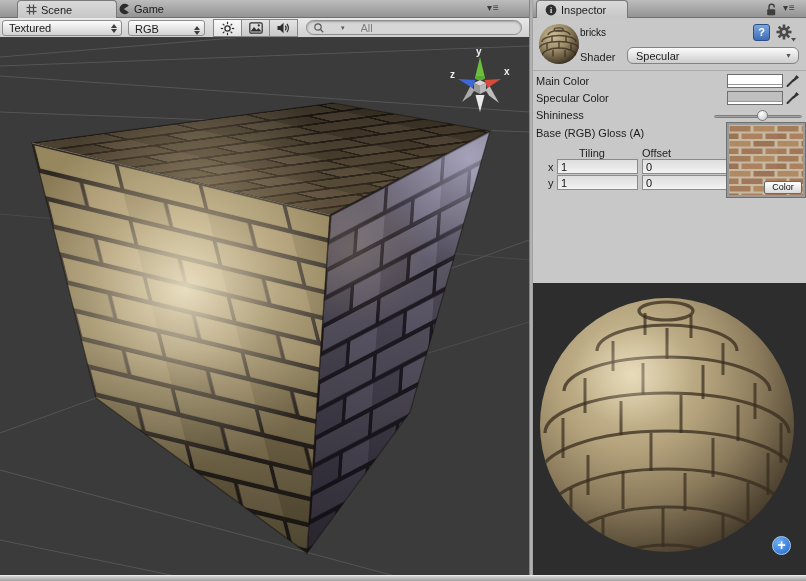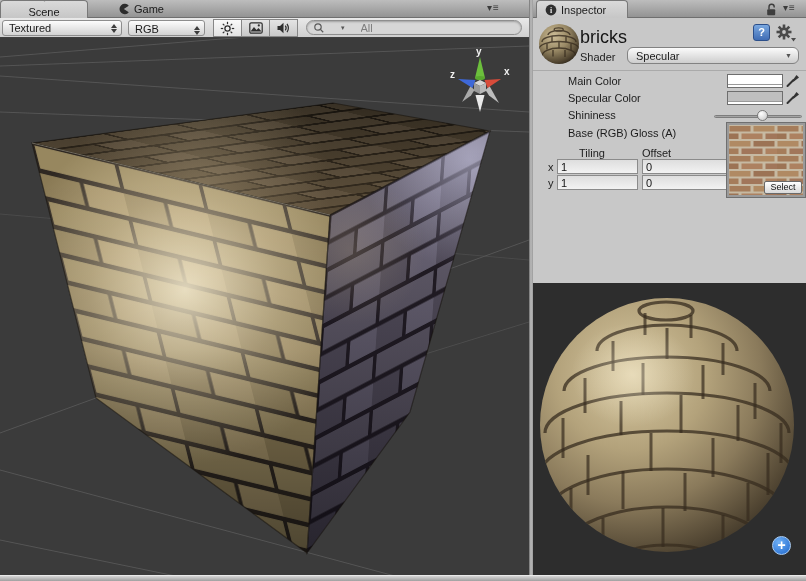--- a/index.html
+++ b/index.html
@@ -42,28 +42,28 @@
 
   
   #v-divider { position:absolute; left:529px; top:0; width:4px; height:575px;
                background:linear-gradient(90deg,#6e6e6e,#bcbcbc 45%,#9b9b9b); cursor:col-resize; }
 
   
   #inspector-panel { position:absolute; left:533px; top:0; width:273px; height:575px; background:#c8c8c8; }
   #insp-tabstrip { left:0; width:273px; }
   #insp-body { position:absolute; left:0; top:18px; width:273px; height:245px; background:#c8c8c8; }
   .hdr-divider { position:absolute; left:0; top:52px; width:273px; height:1px; background:#aaaaaa; }
-  #mat-name { position:absolute; left:47px; top:9px; font-size:18px; color:#141414; }
+  #mat-name { position:absolute; left:47px; top:9px; font-size:10px; color:#141414; }
   #shader-label { position:absolute; left:47px; top:33px; color:#222; }
   #shader-popup { position:absolute; left:94px; top:29px; width:172px; height:17px;
                   background:linear-gradient(#fbfbfb,#cdcdcd); border:1px solid #828282; border-radius:6px;
                   display:flex; align-items:center; padding:0 6px 0 8px; cursor:pointer; }
   #shader-popup .plabel { flex:1; font-size:11px; }
   .caret { font-size:7px; color:#555; }
-  .prop-label { position:absolute; left:3px; color:#1c1c1c;margin-left:32px; }
+  .prop-label { position:absolute; left:3px; color:#1c1c1c; }
   .swatch { position:absolute; left:194px; width:56px; height:14px; border:1px solid #6e6e6e; cursor:pointer; }
   .swatch .alpha { position:absolute; left:0; bottom:0; width:100%; height:3px; background:#ffffff; border-top:1px solid #9a9a9a; }
   .eyedrop { position:absolute; left:252px; width:16px; height:15px; cursor:pointer; }
   #slider { position:absolute; left:181px; top:91px; width:88px; height:14px; cursor:pointer; }
   #slider .track { position:absolute; left:0; top:6px; width:100%; height:3px; background:linear-gradient(#8f8f8f,#b8b8b8); border:1px solid #7d7d7d; border-radius:2px; }
   #slider .thumb { position:absolute; top:1px; width:11px; height:11px; margin-left:-5px; border-radius:50%;
                    background:radial-gradient(circle at 35% 30%,#ffffff,#c4c4c4); border:1px solid #7a7a7a; }
   .col-hdr { position:absolute; color:#222; }
   .axis-lbl { position:absolute; color:#222; }
   .field { position:absolute; height:15px; border:1px solid #8b8b8b; background:linear-gradient(#dedede,#f2f2f2);
@@ -88,21 +88,21 @@
   #bottom-strip { position:absolute; left:0; top:575px; width:806px; height:6px;
                   background:linear-gradient(#d6d6d6,#a0a0a0); border-top:1px solid #e9e9e9; }
 </style>
 </head>
 <body>
 
 <div id="window">
 
   <div id="scene-panel">
     <div id="scene-tabstrip" class="tabstrip">
-      <div class="tab-active" style="left:0; width:88px;flex-direction:column;">
+      <div class="tab-active" style="left:17px; width:100px;">
         <svg width="11" height="11" viewBox="0 0 11 11">
           <g stroke="#4a4a4a" stroke-width="1.2">
             <line x1="3.5" y1="0.5" x2="3.5" y2="10.5"></line>
               <line x1="7.5" y1="0.5" x2="7.5" y2="10.5"></line>
             <line x1="0.5" y1="3.5" x2="10.5" y2="3.5"></line>
               <line x1="0.5" y1="7.5" x2="10.5" y2="7.5"></line>
           </g>
         </svg>
         <span class="tab-label">Scene</span>
       </div>
@@ -410,21 +410,21 @@
               <rect x="36.5" y="8.5" width="21" height="5.5" fill="#a1765a"></rect>
               <rect x="0.5" y="16" width="21" height="5.5" fill="#b08a63"></rect>
               <rect x="24.5" y="16" width="21" height="5.5" fill="#9c7354"></rect>
               <rect x="-11.5" y="23.5" width="21" height="5.5" fill="#a57c5a"></rect>
               <rect x="12.5" y="23.5" width="21" height="5.5" fill="#a1765a"></rect>
               <rect x="36.5" y="23.5" width="21" height="5.5" fill="#ad8160"></rect>
             </pattern>
           </defs>
           <rect width="74" height="70" fill="url(#thumbBricks)"></rect>
         </svg>
-        <div id="select-btn">Select</div>
+        <div id="select-btn">Color</div>
       </div>
     </div>
 
 
     <div id="preview-viewport">
       <svg width="273" height="292">
         <defs>
           <radialGradient id="sphereGrad" cx="0.36" cy="0.3" r="0.85">
             <stop offset="0" stop-color="#d8c9a2"></stop>
             <stop offset="0.35" stop-color="#b3a27b"></stop>

